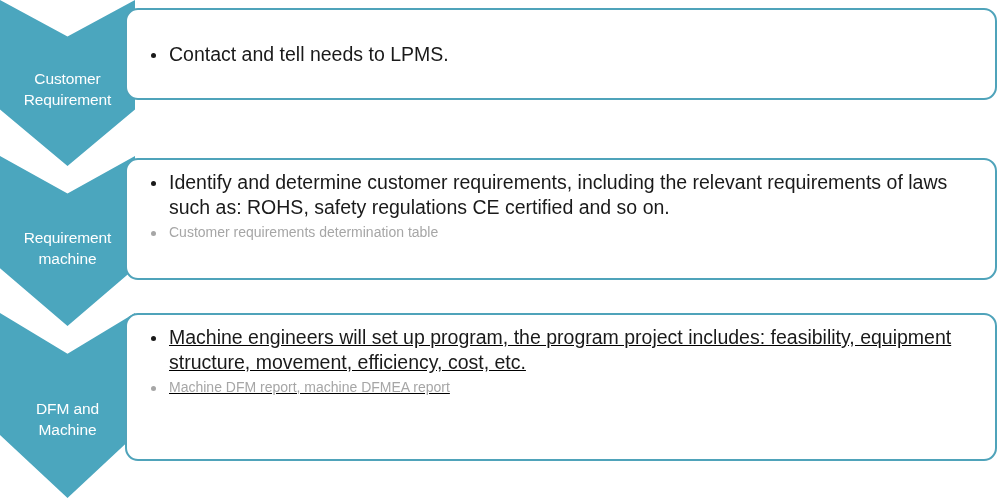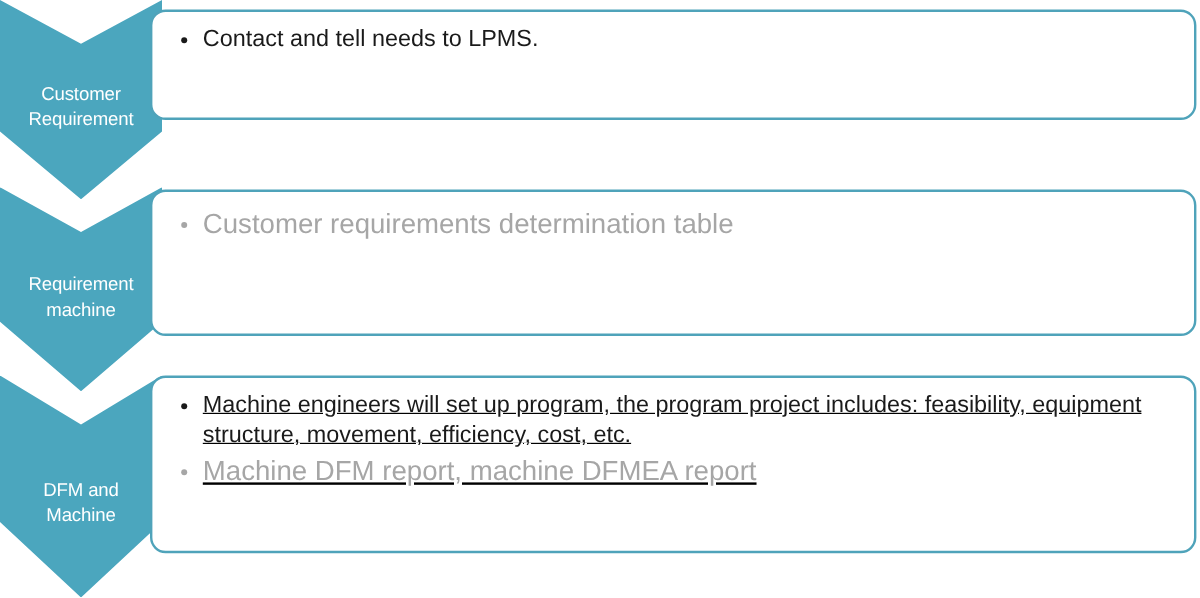--- a/index.html
+++ b/index.html
@@ -54,21 +54,21 @@
   .box{
     position:absolute;
     left:125px;
     right:3px;
     background:#ffffff;
     border:2px solid #4FA3BA;
     border-radius:13px;
     box-sizing:border-box;
     padding:10px 16px 8px 16px;
   }
-  #box1{top:8px;height:92px;display:flex;}
+  #box1{top:8px;height:92px;display:flex;align-items:center;}
   #box2{top:158px;height:122px;}
   #box3{top:313px;height:148px;text-decoration:underline;}
 
   .bullets{list-style:none;margin:0;padding:0;width:100%;}
   .bullets li{
     position:relative;
     padding-left:26px;
     font-size:19.5px;
     line-height:1.30;
     color:#1A1A1A;
@@ -77,21 +77,21 @@
   .bullets li::before{
     content:"";
     position:absolute;
     left:8px;top:0.56em;
     width:5px;height:5px;
     border-radius:50%;
     background:#1A1A1A;
   }
   .bullets li.secondary{
     color:#A6A6A6;
-    font-size:23px;
+    font-size:14px;
     margin-top:2px;
   }
   .bullets li.secondary::before{background:#A6A6A6;}
 
   #box1 .bullets li{font-size:19.5px;}
 </style>
 </head>
 <body>
 
 <div id="diagram">
@@ -111,20 +111,21 @@
 
   <div class="chevron" id="chev2">
     <div class="shape"></div>
     <div class="ctext">
       <div>Requirement</div>
       <div>machine</div>
     </div>
   </div>
   <div class="box" id="box2">
     <ul class="bullets">
+      <li>Identify and determine customer requirements, including the relevant requirements of laws such as: ROHS, safety regulations CE certified and so on.</li>
       <li class="secondary">Customer requirements determination table</li>
     </ul>
   </div>
 
   <div class="chevron" id="chev3">
     <div class="shape"></div>
     <div class="ctext">
       <div>DFM and</div>
       <div>Machine</div>
     </div>

